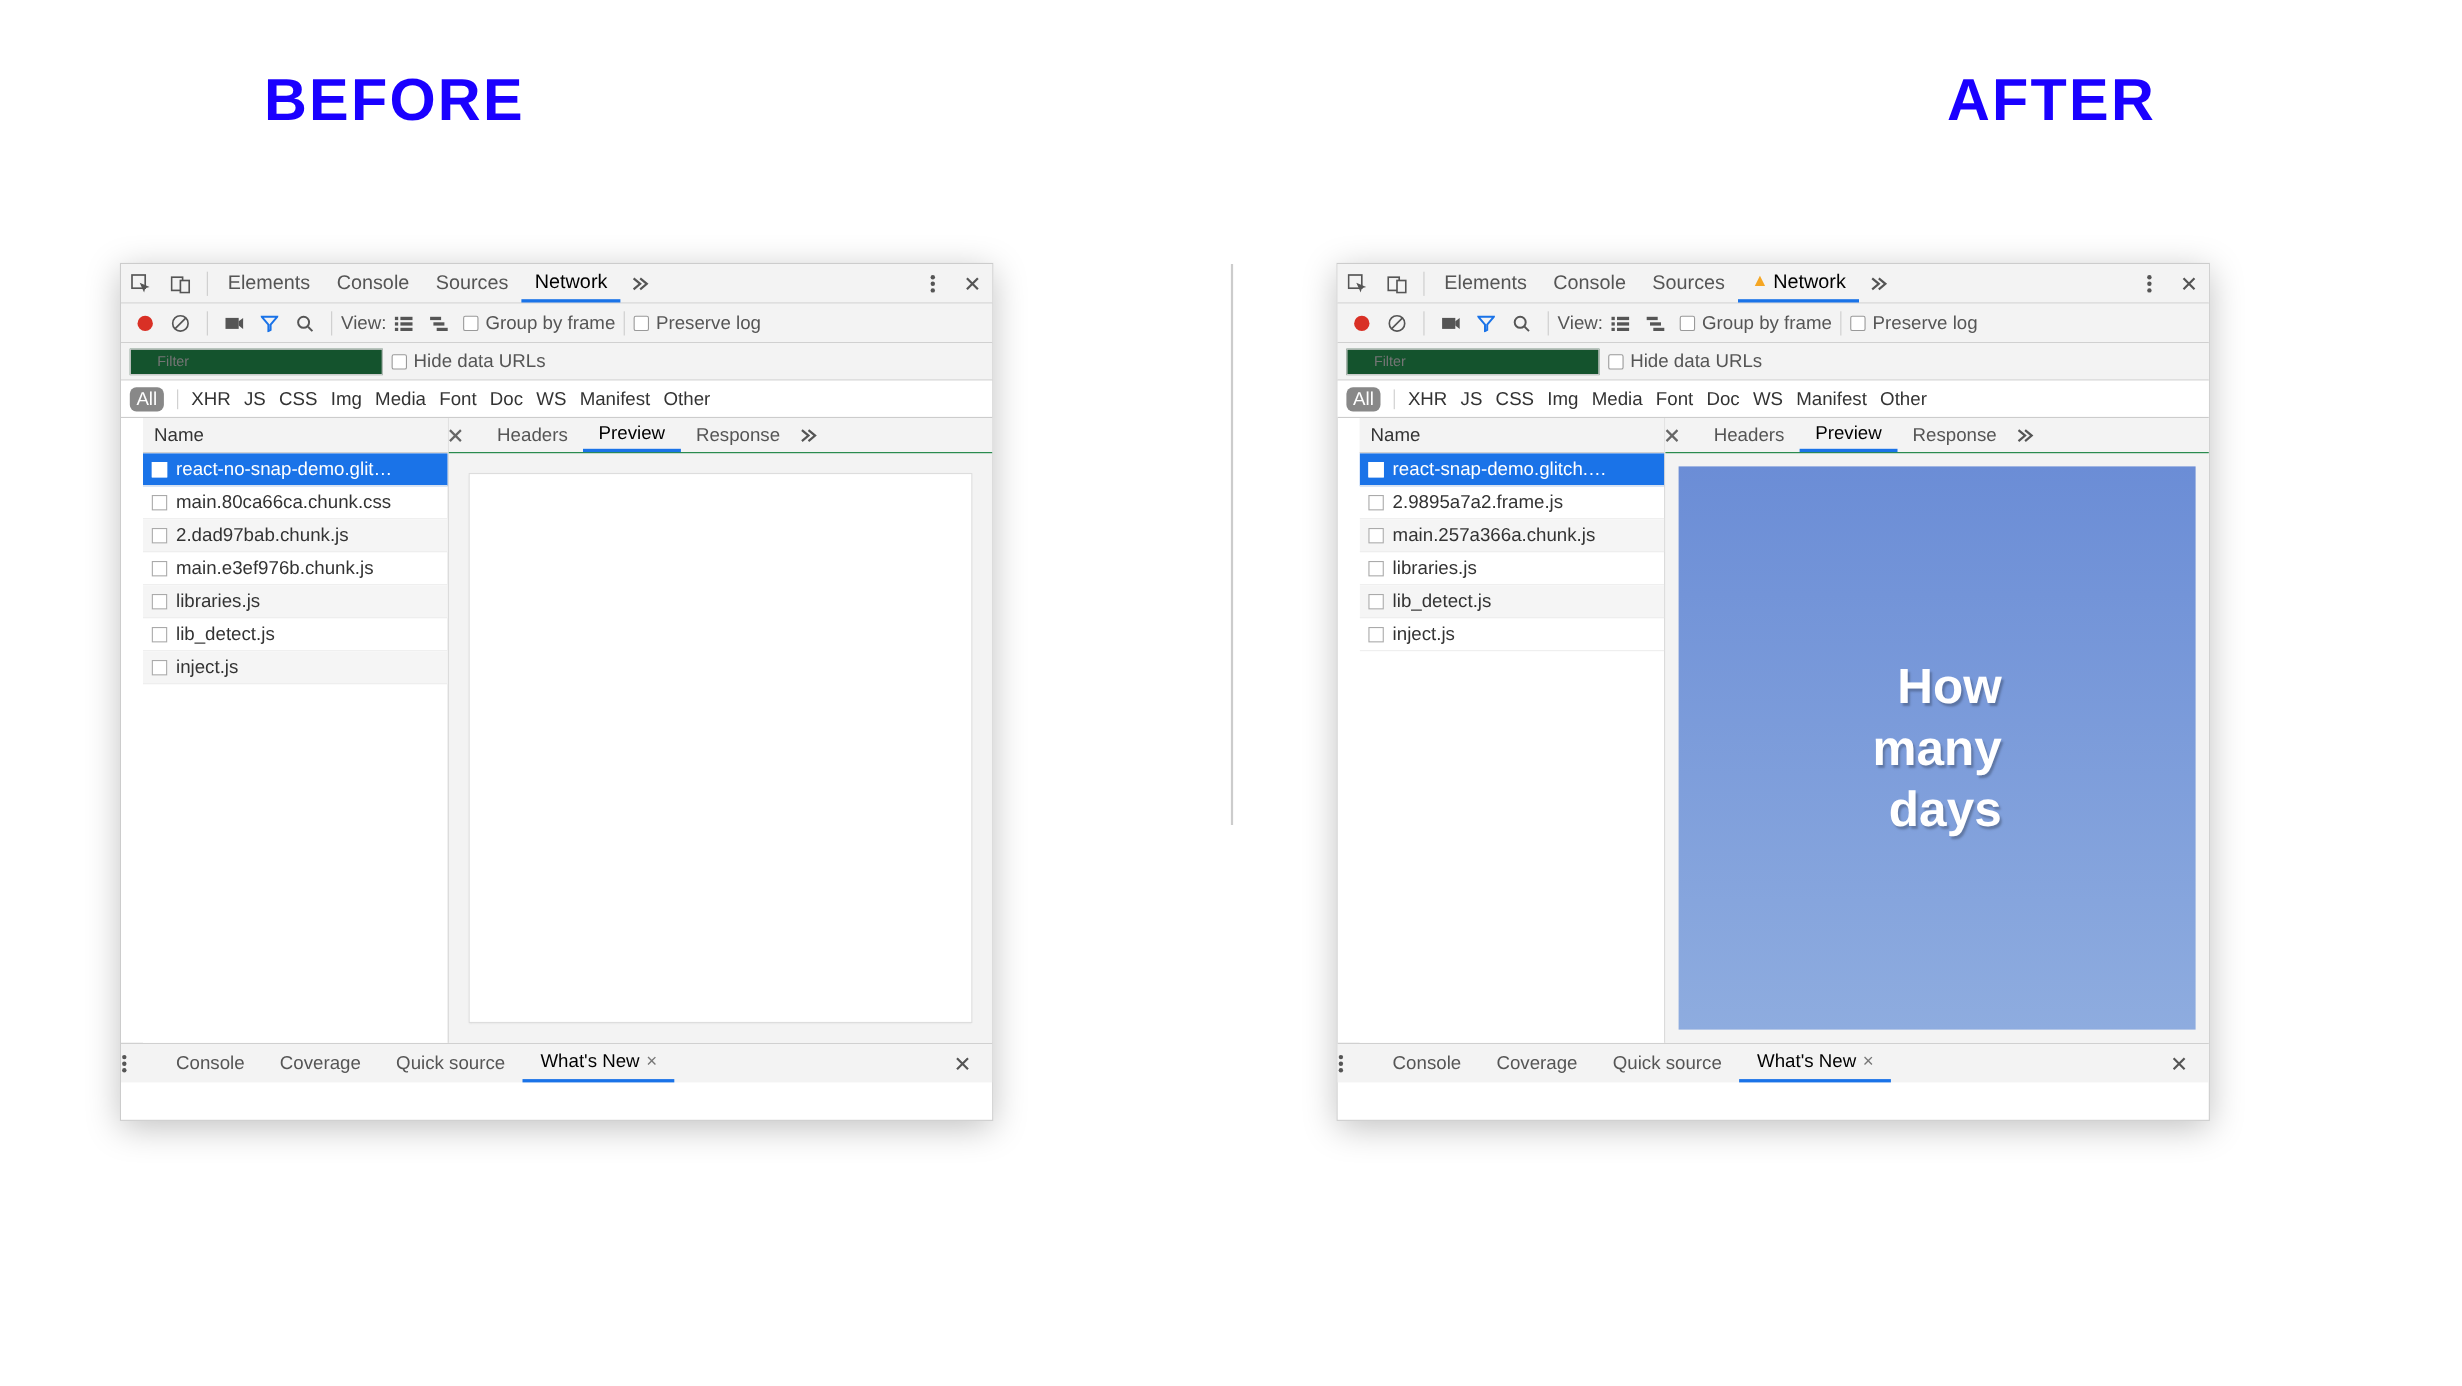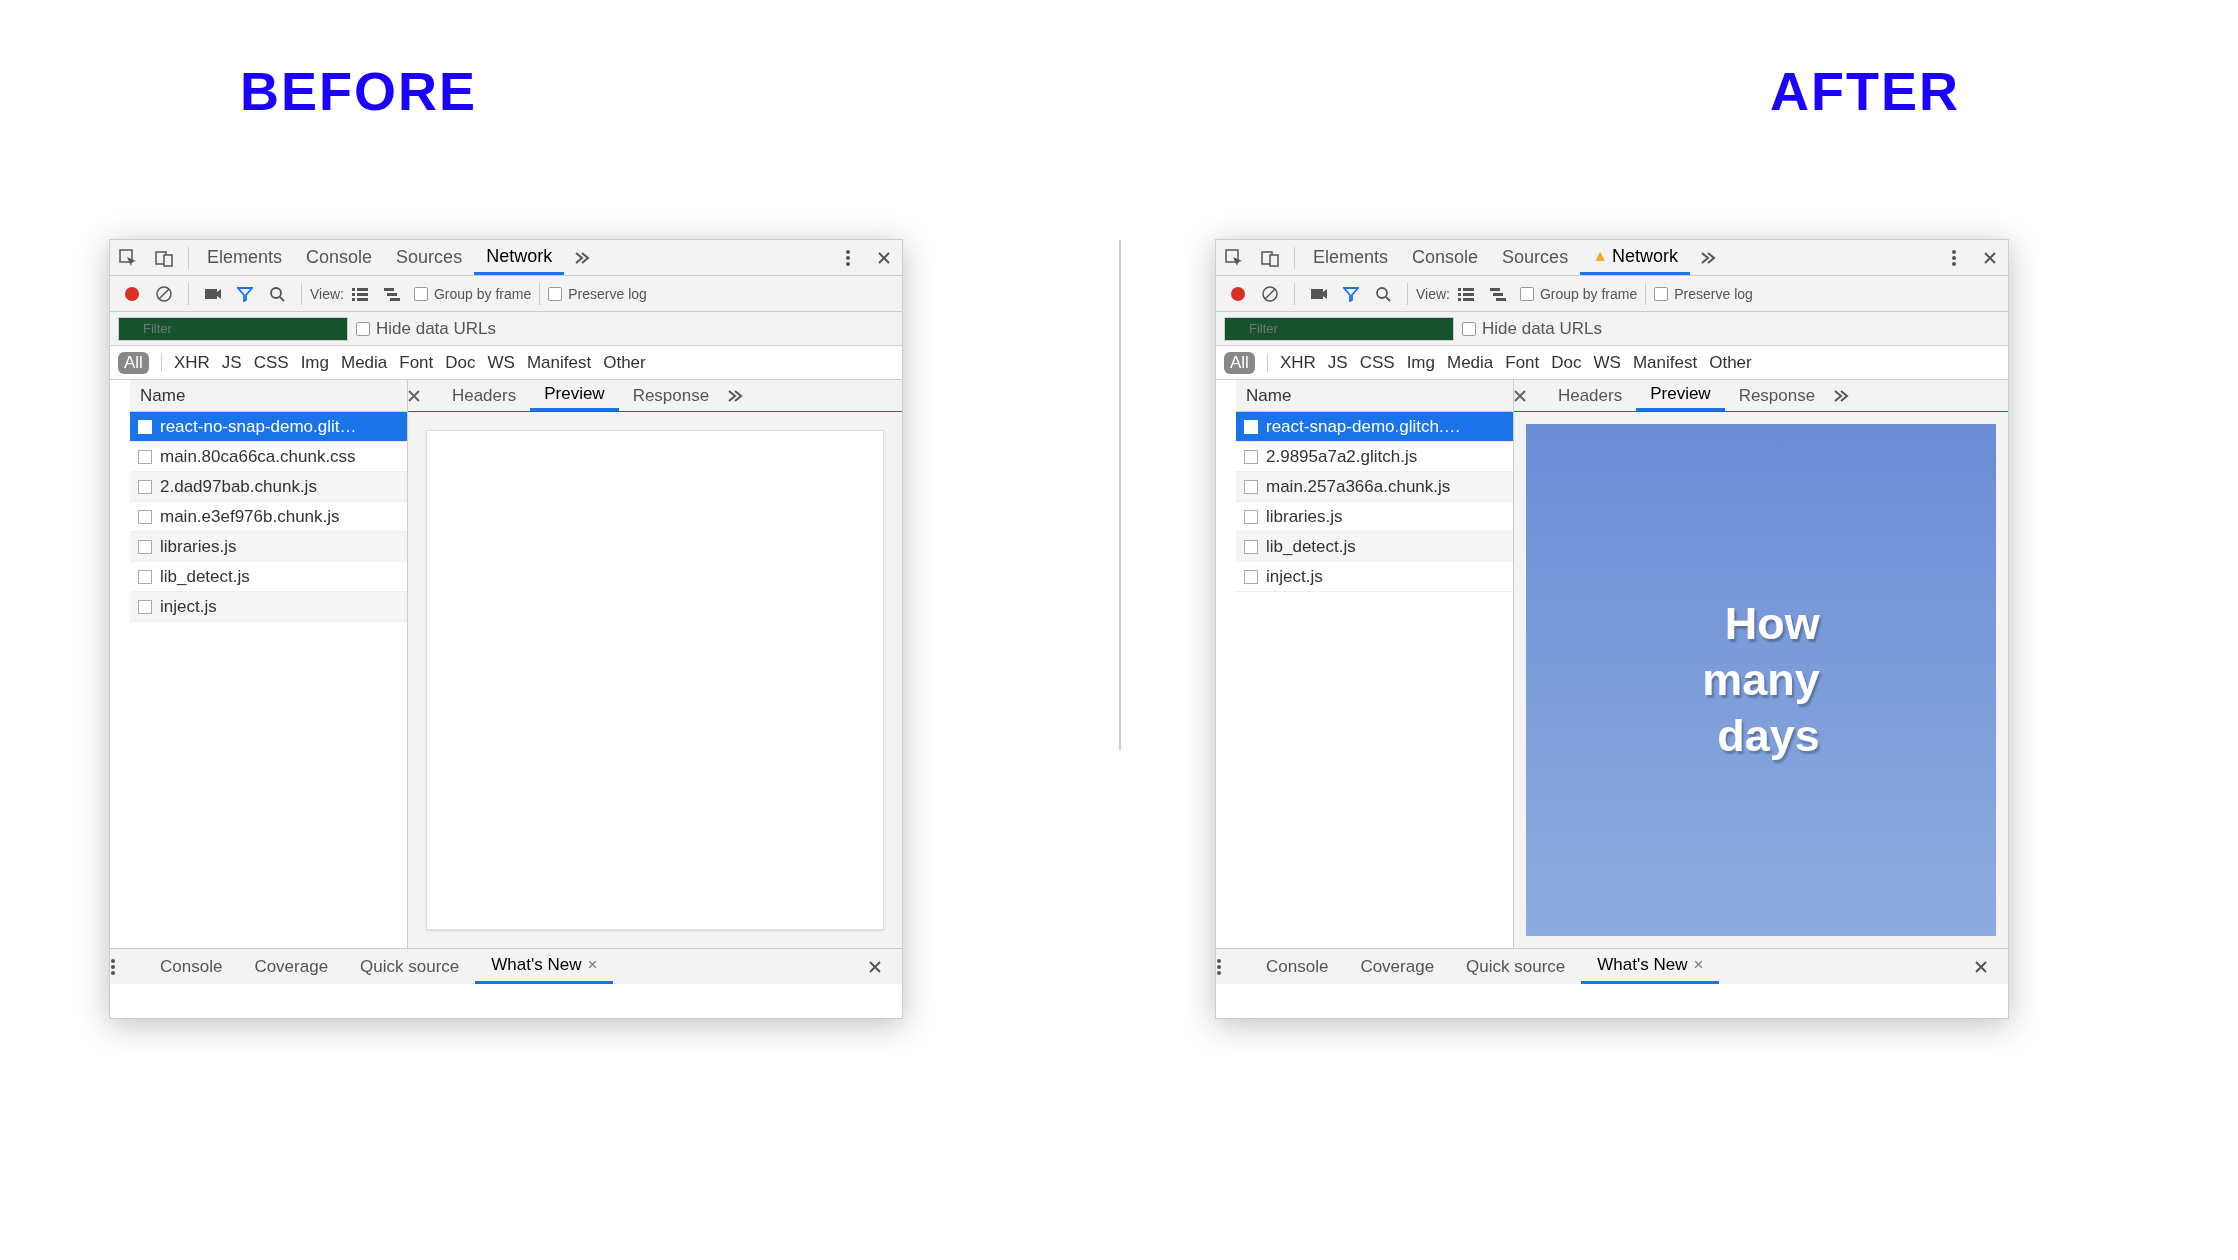--- a/index.html
+++ b/index.html
@@ -66,21 +66,21 @@
     border-bottom: 3px solid #1a73e8;
     font-weight: 500;
   }
   .tabstrip .spacer { flex:1; }
   .warn-tri { color:#f5a623; margin-right:4px; font-size:16px; }
 
   .toolbar2 {
     display:flex; align-items:center;
     height:36px; border-bottom:1px solid #ccc;
     background:#f3f3f3;
-    font-size:14px; color:#555;
+    font-size:17px; color:#555;
     padding: 0 6px;
   }
   .toolbar2 .iconbtn { width:28px; height:28px; display:flex;align-items:center;justify-content:center;cursor:pointer;margin:0 2px;}
   .toolbar2 .sep { width:1px; height:22px; background:#ccc; margin:0 8px;}
   .rec-dot { width:14px;height:14px;border-radius:50%;background:#d93025;}
   .chkbox { width:14px;height:14px;border:1px solid #999;border-radius:2px;background:#fff;margin-right:6px;display:inline-block;vertical-align:middle;}
 
   .filterbar {
     display:flex; align-items:center;
     height:34px; border-bottom:1px solid #ccc;
@@ -513,21 +513,21 @@
   <div class="content">
     <div class="reqlist">
       <div class="colhdr">Name</div>
       <div class="rows">
         <div class="row selected">
             <span class="ficon"></span>
             <span>react-snap-demo.glitch.…</span>
           </div>
         <div class="row">
             <span class="ficon"></span>
-            <span>2.9895a7a2.glitch.js</span>
+            <span>2.9895a7a2.frame.js</span>
           </div>
         <div class="row">
             <span class="ficon"></span>
             <span>main.257a366a.chunk.js</span>
           </div>
         <div class="row">
             <span class="ficon"></span>
             <span>libraries.js</span>
           </div>
         <div class="row">

